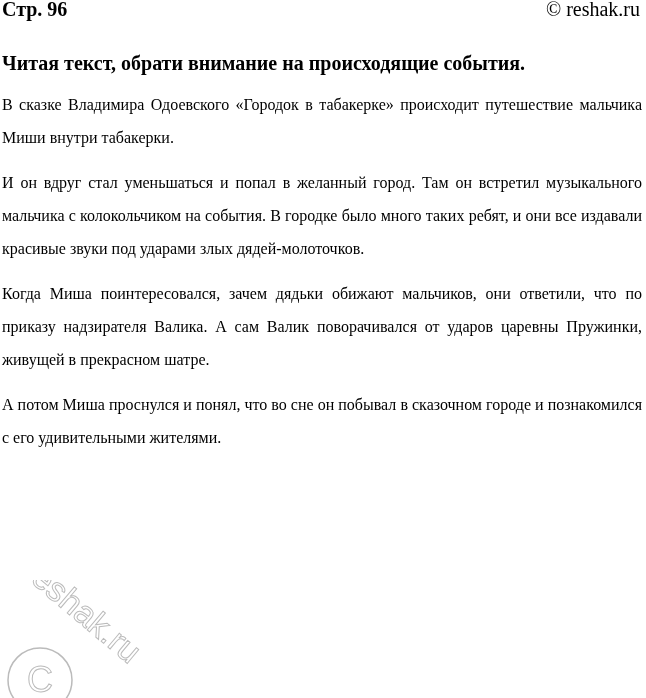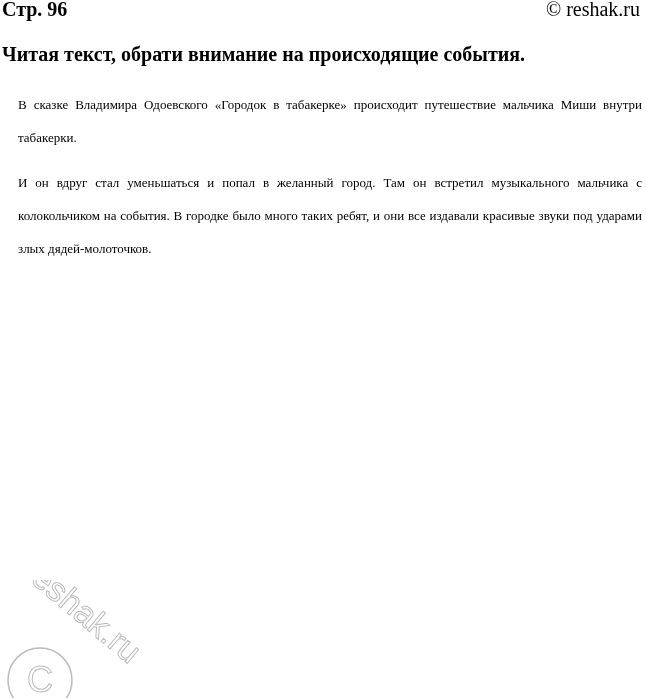--- a/index.html
+++ b/index.html
@@ -2,40 +2,42 @@
 <html><head>
 <meta charset="utf-8">
 <style>
   html, body { margin: 0; padding: 0; background: #ffffff; }
   body {
     width: 646px; height: 698px; overflow: hidden; position: relative;
     font-family: "Liberation Serif", serif; color: #000;
   }
   .hdr-left { position: absolute; left: 2px; top: -2px; font-weight: bold; font-size: 20px; }
   .hdr-right { position: absolute; right: 6px; top: -2px; font-size: 20px; }
-  .task { position: absolute; left: 2px; top: 43px; font-weight: bold; font-size: 20px; }
+  .task { position: absolute; left: 2px; top: 52px; font-weight: bold; font-size: 20px; }
   .content { position: absolute; left: 2px; top: 88px; width: 640px; }
   .para {
-    font-size: 13px; line-height: 33px; text-align: justify; margin: 0 0 12px 16px;
+    font-size: 16px; line-height: 33px; text-align: justify; margin: 0 0 12px 0;
   }
   .wm {
     position: absolute; left: 0px; top: 580px; width: 220px; height: 118px;
     pointer-events: none;
   }
 </style>
 </head>
 <body>
 
 <div class="hdr-left">Стр. 96</div>
 <div class="hdr-right">© reshak.ru</div>
 
 <div class="task">Читая текст, обрати внимание на происходящие события.</div>
 
 <div class="content">
   <p class="para">В сказке Владимира Одоевского «Городок в табакерке» происходит путешествие мальчика Миши внутри табакерки.</p>
   <p class="para">И он вдруг стал уменьшаться и попал в желанный город. Там он встретил музыкального мальчика с колокольчиком на события. В городке было много таких ребят, и они все издавали красивые звуки под ударами злых дядей-молоточков.</p>
+  <p class="para">Когда Миша поинтересовался, зачем дядьки обижают мальчиков, они ответили, что по приказу надзирателя Валика. А сам Валик поворачивался от ударов царевны Пружинки, живущей в прекрасном шатре.</p>
+  <p class="para">А потом Миша проснулся и понял, что во сне он побывал в сказочном городе и познакомился с его удивительными жителями.</p>
 </div>
 
 <svg class="wm" viewBox="0 0 220 118">
   <circle cx="40" cy="100" r="32" fill="none" stroke="#bbb" stroke-width="1.5"></circle>
   <text x="40" y="112" font-size="36" text-anchor="middle" fill="none" stroke="#bbb" stroke-width="1" font-family="Liberation Sans, sans-serif">C</text>
   <text x="0" y="30" font-size="34" fill="none" stroke="#bbb" stroke-width="1" font-family="Liberation Sans, sans-serif" transform="rotate(40 60 40)">reshak.ru</text>
 </svg>
 
 </body></html>

